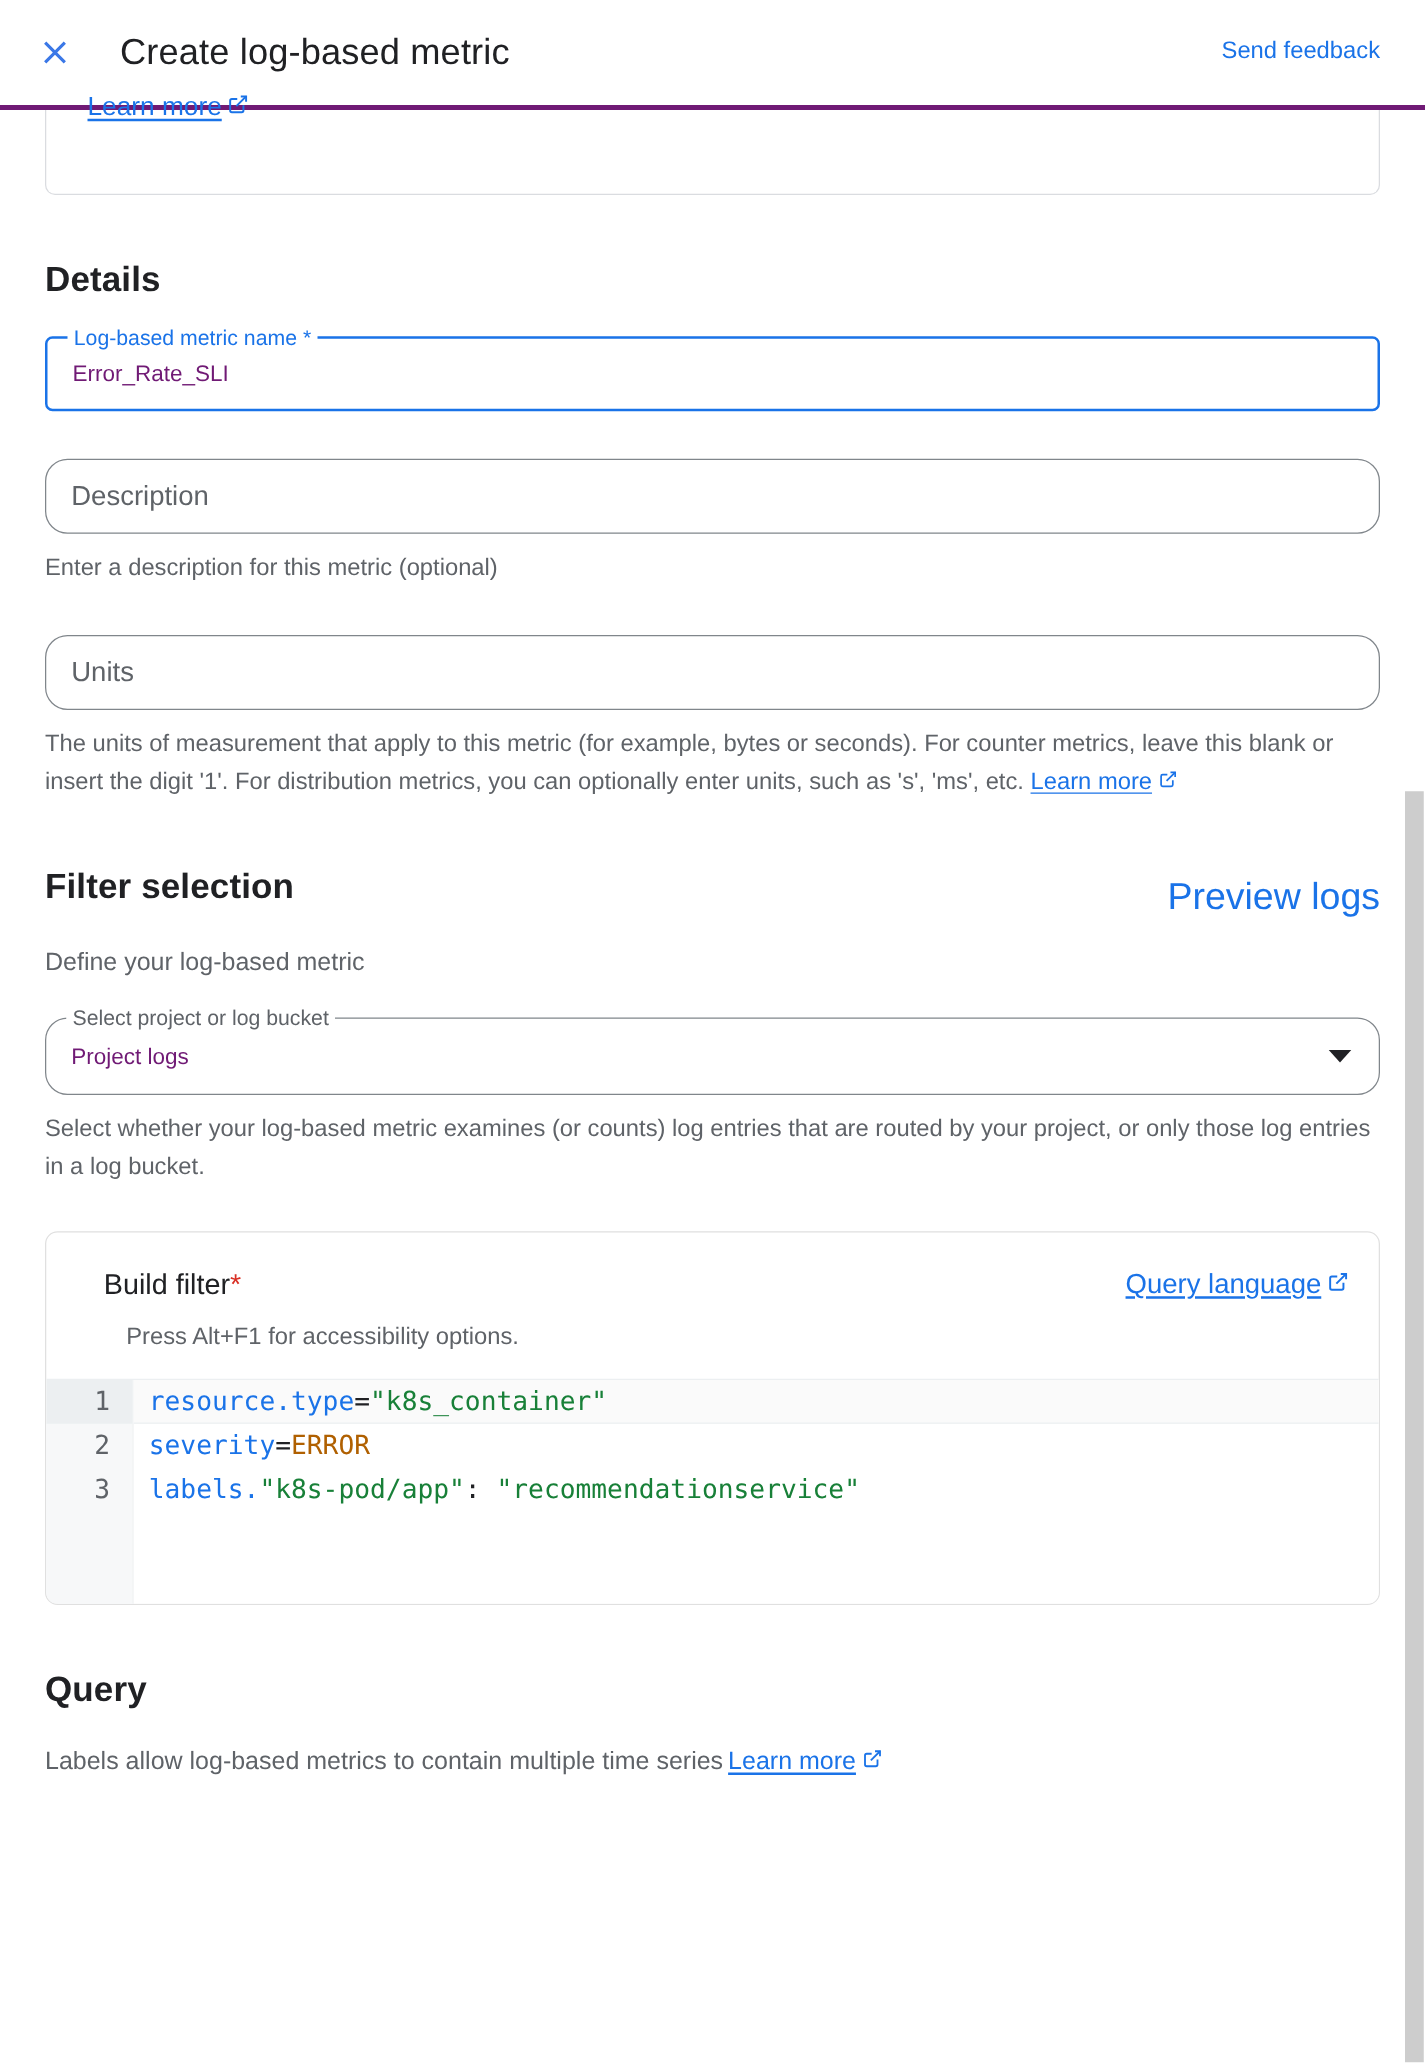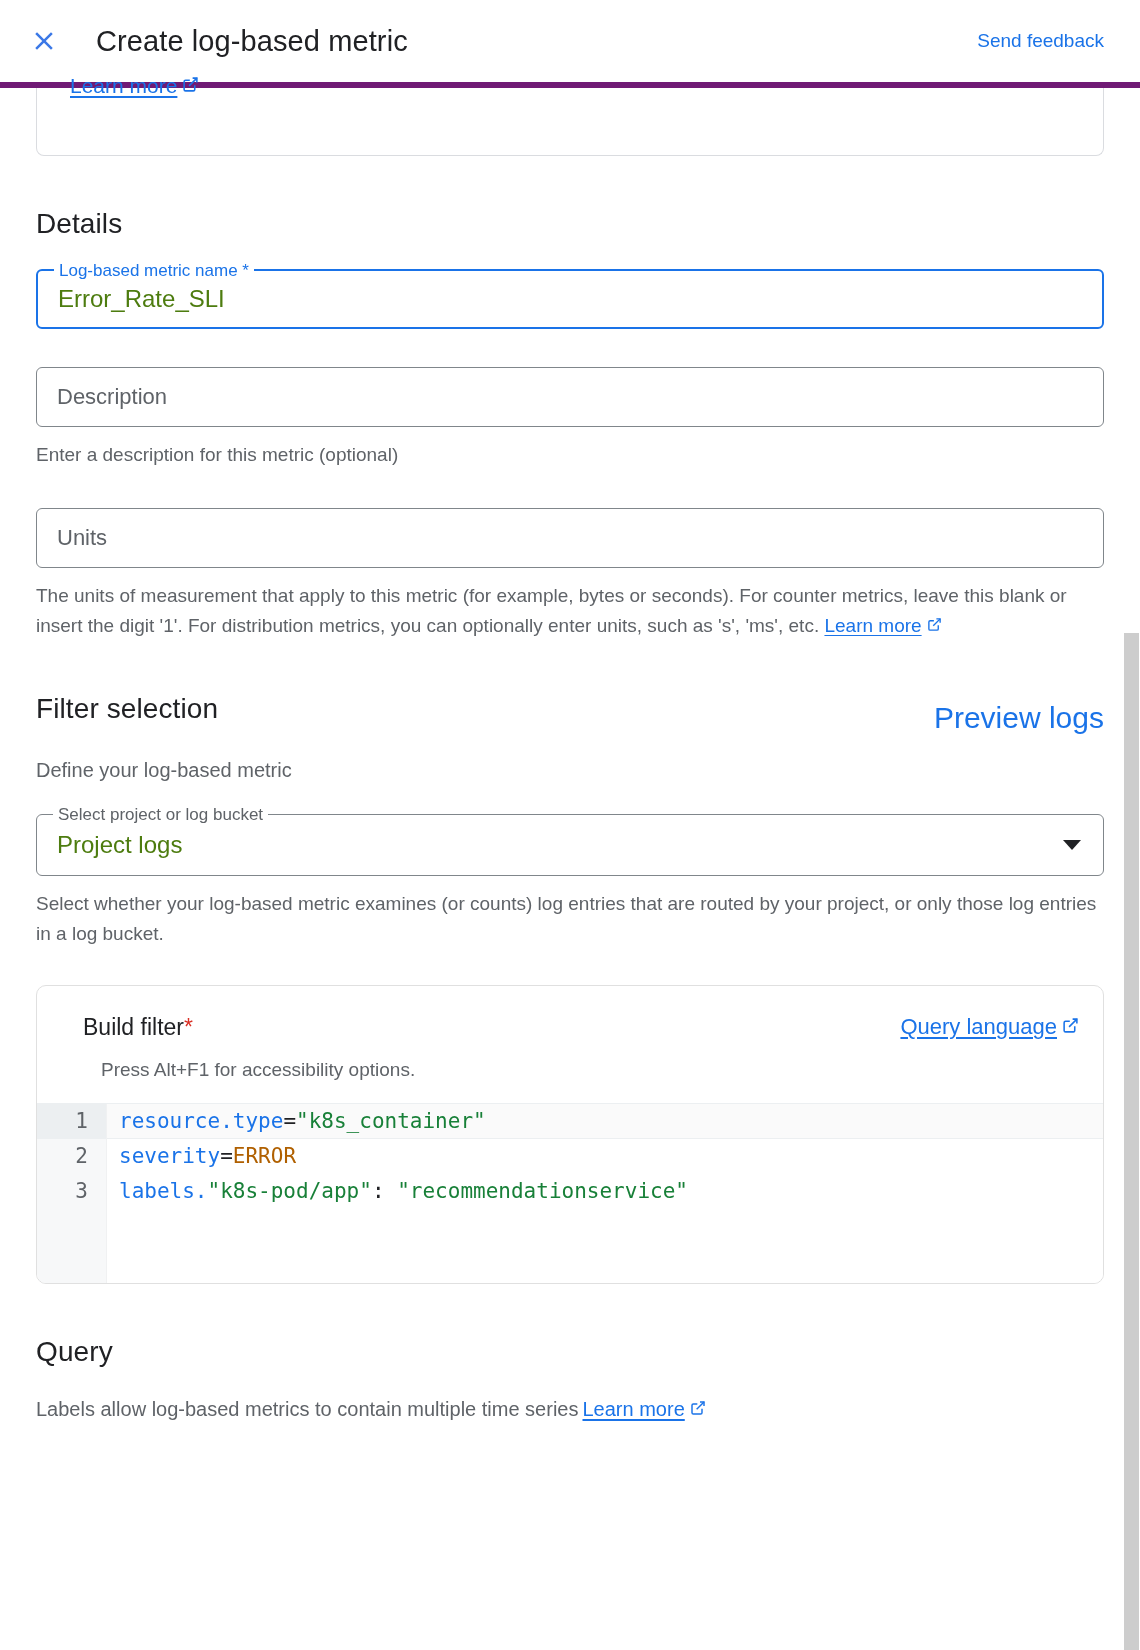--- a/index.html
+++ b/index.html
@@ -9,21 +9,21 @@
     height: 1650px;
     background: #ffffff;
     font-family: "Liberation Sans", sans-serif;
     overflow: hidden;
   }
 
   
   .header {
     position: relative;
     height: 88px;
-    border-bottom: 6px solid #701a75;
+    border-bottom: 4px solid #701a75;
     display: flex;
     align-items: center;
     background: #fff;
   }
   .close-btn {
     width: 48px; height: 48px;
     margin-left: 20px;
     display: flex; align-items: center; justify-content: center;
     border-radius: 50%;
     cursor: pointer;
@@ -82,54 +82,54 @@
     align-items: center;
     gap: 5px;
     white-space: nowrap;
   }
   .link .ext { display: inline-block; }
 
   
   .section-title {
     font-size: 28px;
     color: #202124;
-    font-weight: 400;
+    font-weight: 700;
     letter-spacing: 0.1px;
   }
 
   
   .field {
     position: relative;
     height: 60px;
     border: 2px solid #1a73e8;
     border-radius: 6px;
     display: flex;
     align-items: center;
     padding: 0 20px;
   }
   .field.plain {
     border: 1px solid #80868b;
-    border-radius: 6px;
+    border-radius: 18px;
   }
   .field-label {
     position: absolute;
     top: -11px;
     left: 16px;
     background: #fff;
     padding: 0 5px;
     font-size: 17px;
     color: #1a73e8;
     line-height: 22px;
     white-space: nowrap;
     text-align: center;
   }
   .field.plain .field-label { color: #5f6368; }
   .field-value {
-    font-size: 24px;
-    color: #4d7c0f;
+    font-size: 18px;
+    color: #701a75;
   }
   .field-placeholder {
     font-size: 22px;
     color: #5f6368;
   }
   .helper {
     font-size: 19px;
     color: #5f6368;
     line-height: 30px;
     margin-top: 13px;

